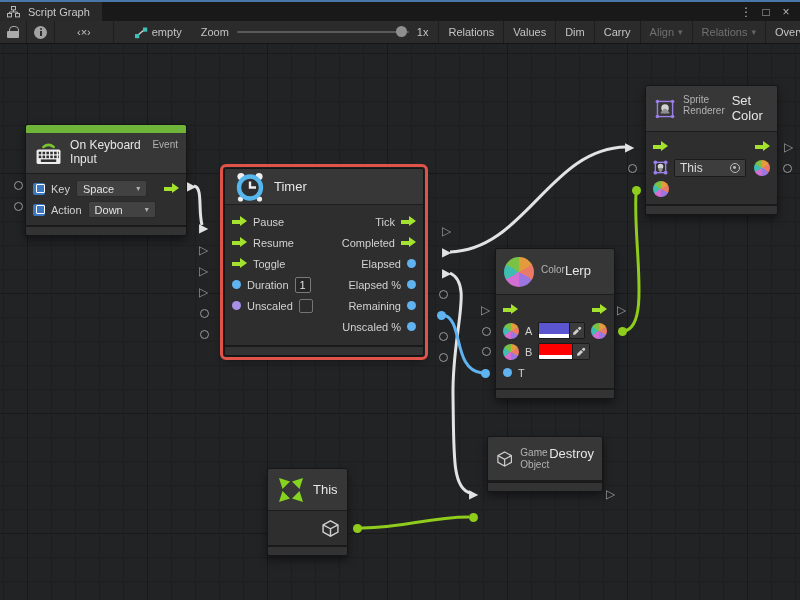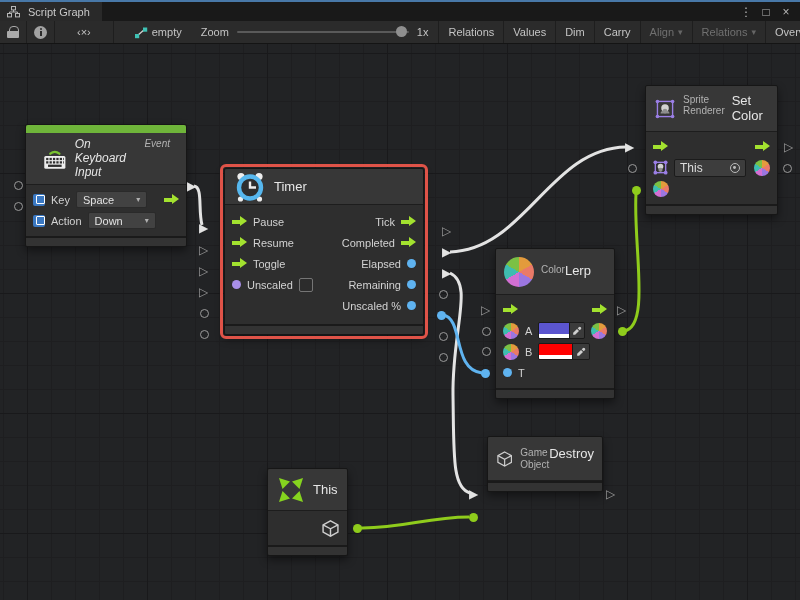--- a/index.html
+++ b/index.html
@@ -183,21 +183,21 @@
     <path d="M 194 186 C 203 187, 198 210, 202 225" fill="none" stroke="#e3e3e3" stroke-width="3"></path>
     <path d="M 450 252 C 525 250, 550 148, 626 147" fill="none" stroke="#e3e3e3" stroke-width="3"></path>
     <path d="M 450 273 C 474 284, 452 330, 453 395 C 454 455, 452 488, 470 493" fill="none" stroke="#e3e3e3" stroke-width="3"></path>
     <path d="M 443 315 C 464 318, 452 370, 482 373" fill="none" stroke="#5fb3f0" stroke-width="3"></path>
     <path d="M 624 331 C 651 327, 633 245, 636 194" fill="none" stroke="#8fcc1c" stroke-width="3"></path>
     <path d="M 359 528 C 402 529, 426 517, 469 517" fill="none" stroke="#8fcc1c" stroke-width="3"></path>
   </svg>
 
   <div class="node" style="left:25px; top:124px; width:162px;">
     <div class="kb-topbar"></div>
-    <div class="node-header" style="padding:5px 16px;font-style:italic;">
+    <div class="node-header" style="padding:5px 8px;">
       <svg width="34" height="30" viewBox="0 0 34 30">
         <path d="M11 8 q6 -5 12 0" stroke="#79c32f" stroke-width="3" fill="none" stroke-linecap="round"></path>
         <rect x="3" y="11" width="28" height="17" rx="2" fill="#ededed"></rect>
         <g fill="#2e2e2e">
           <rect x="5.5" y="13.5" width="3" height="3"></rect>
             <rect x="10" y="13.5" width="3" height="3"></rect>
             <rect x="14.5" y="13.5" width="3" height="3"></rect>
             <rect x="19" y="13.5" width="3" height="3"></rect>
             <rect x="23.5" y="13.5" width="3" height="3"></rect>
             <rect x="28" y="13.5" width="1" height="3"></rect>
@@ -268,20 +268,29 @@
       </div>
       <div class="prow">
         <span class="farrow"></span>
           <span>Toggle</span>
         <span class="rgt">
             <span>Elapsed</span>
             <span class="vdot blue"></span>
           </span>
       </div>
       <div class="prow">
+        <span class="vdot blue"></span>
+          <span>Duration</span>
+        <span class="valuebox">1</span>
+        <span class="rgt">
+            <span>Elapsed %</span>
+            <span class="vdot blue"></span>
+          </span>
+      </div>
+      <div class="prow">
         <span class="vdot purple"></span>
           <span>Unscaled</span>
         <span class="checkbox"></span>
         <span class="rgt">
             <span>Remaining</span>
             <span class="vdot blue"></span>
           </span>
       </div>
       <div class="prow">
         <span class="rgt">

